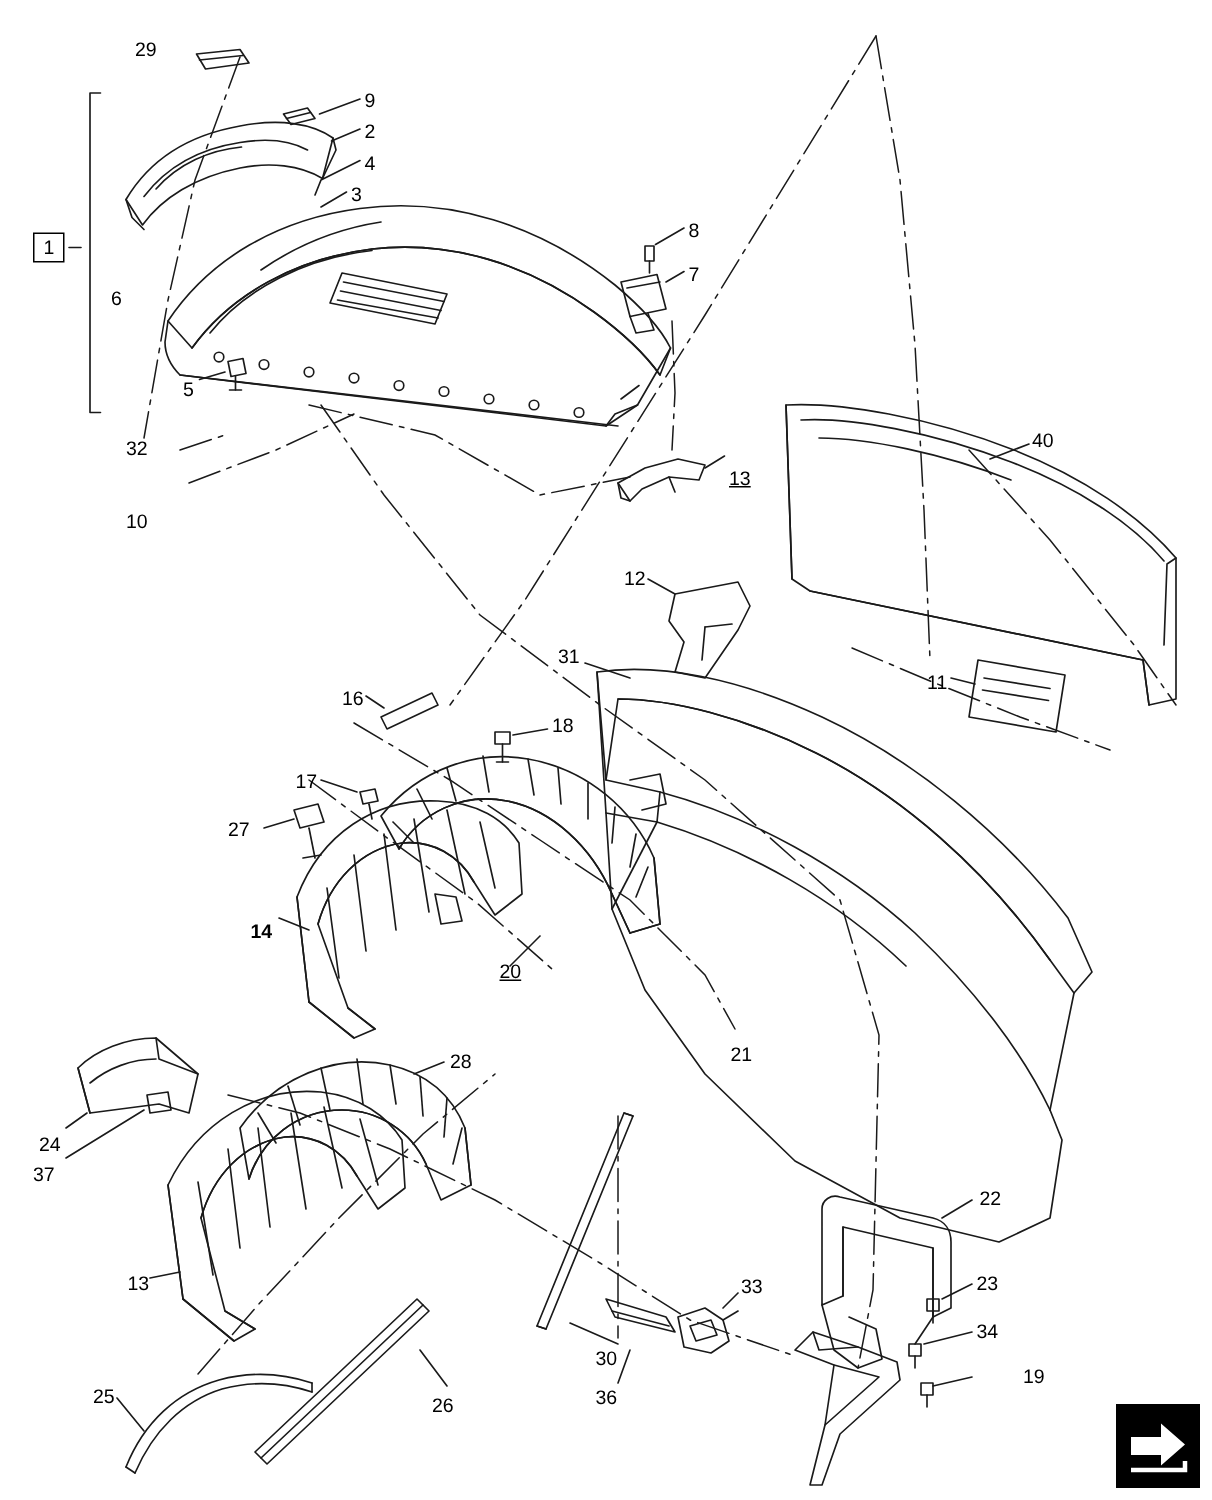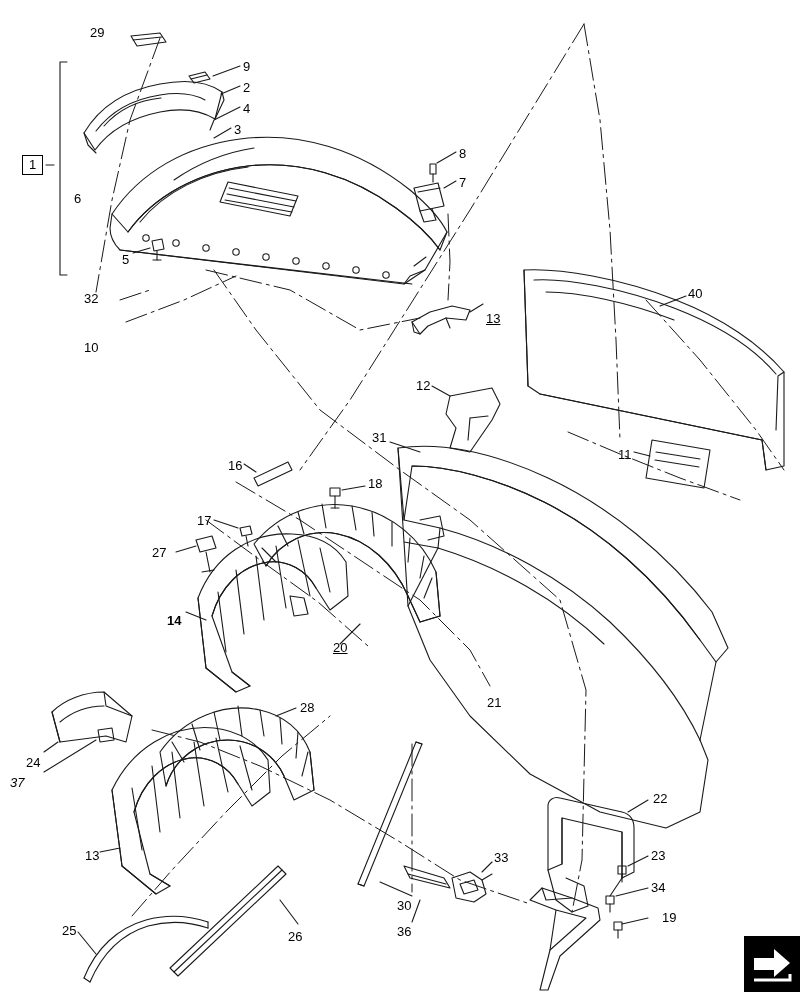--- a/index.html
+++ b/index.html
@@ -401,28 +401,28 @@
     <div class="callout" style="left:372px; top:431px;">31</div>
     <div class="callout" style="left:228px; top:459px;">16</div>
     <div class="callout" style="left:368px; top:477px;">18</div>
     <div class="callout" style="left:197px; top:514px;">17</div>
     <div class="callout" style="left:152px; top:546px;">27</div>
     <div class="callout" style="left:167px; top:614px;font-weight:bold;">14</div>
     <div class="callout" style="left:333px; top:641px;text-decoration:underline;">20</div>
     <div class="callout" style="left:487px; top:696px;">21</div>
     <div class="callout" style="left:300px; top:701px;">28</div>
     <div class="callout" style="left:26px; top:756px;">24</div>
-    <div class="callout" style="left:10px; top:776px;font-style:italic;">37</div>
+    <div class="callout" style="left:22px; top:776px;">37</div>
     <div class="callout" style="left:653px; top:792px;">22</div>
     <div class="callout" style="left:85px; top:849px;">13</div>
     <div class="callout" style="left:494px; top:851px;">33</div>
     <div class="callout" style="left:651px; top:849px;">23</div>
     <div class="callout" style="left:651px; top:881px;">34</div>
     <div class="callout" style="left:397px; top:899px;">30</div>
-    <div class="callout" style="left:662px; top:911px;">19</div>
+    <div class="callout" style="left:682px; top:911px;">19</div>
     <div class="callout" style="left:397px; top:925px;">36</div>
     <div class="callout" style="left:62px; top:924px;">25</div>
     <div class="callout" style="left:288px; top:930px;">26</div>
   </div>
 
   <div class="logo-box">
     <svg viewBox="0 0 56 56" width="56" height="56">
       <rect x="0" y="0" width="56" height="56" fill="#000"></rect>
       <path d="M10 34 L10 22 L30 22 L30 13 L46 27 L30 41 L30 34 Z" fill="#fff"></path>
       <path d="M10 44 L46 44 L46 38" stroke="#fff" stroke-width="3" fill="none"></path>

